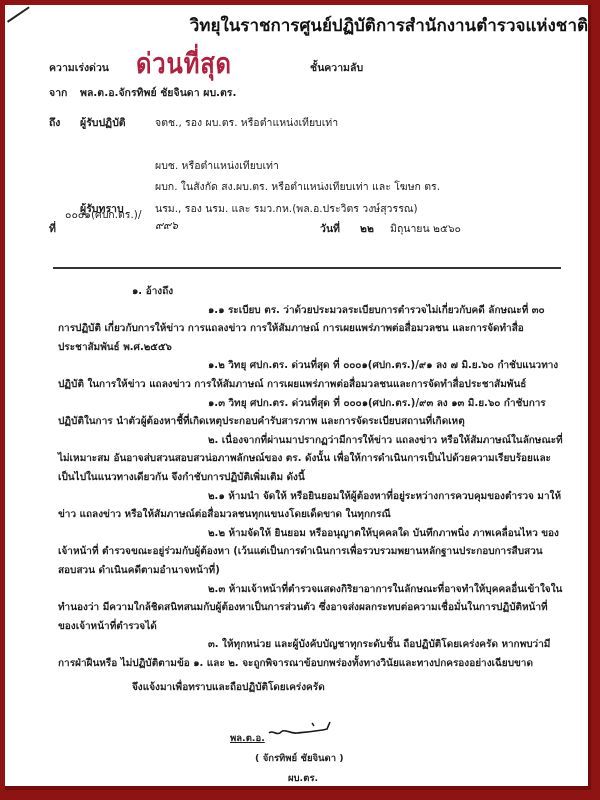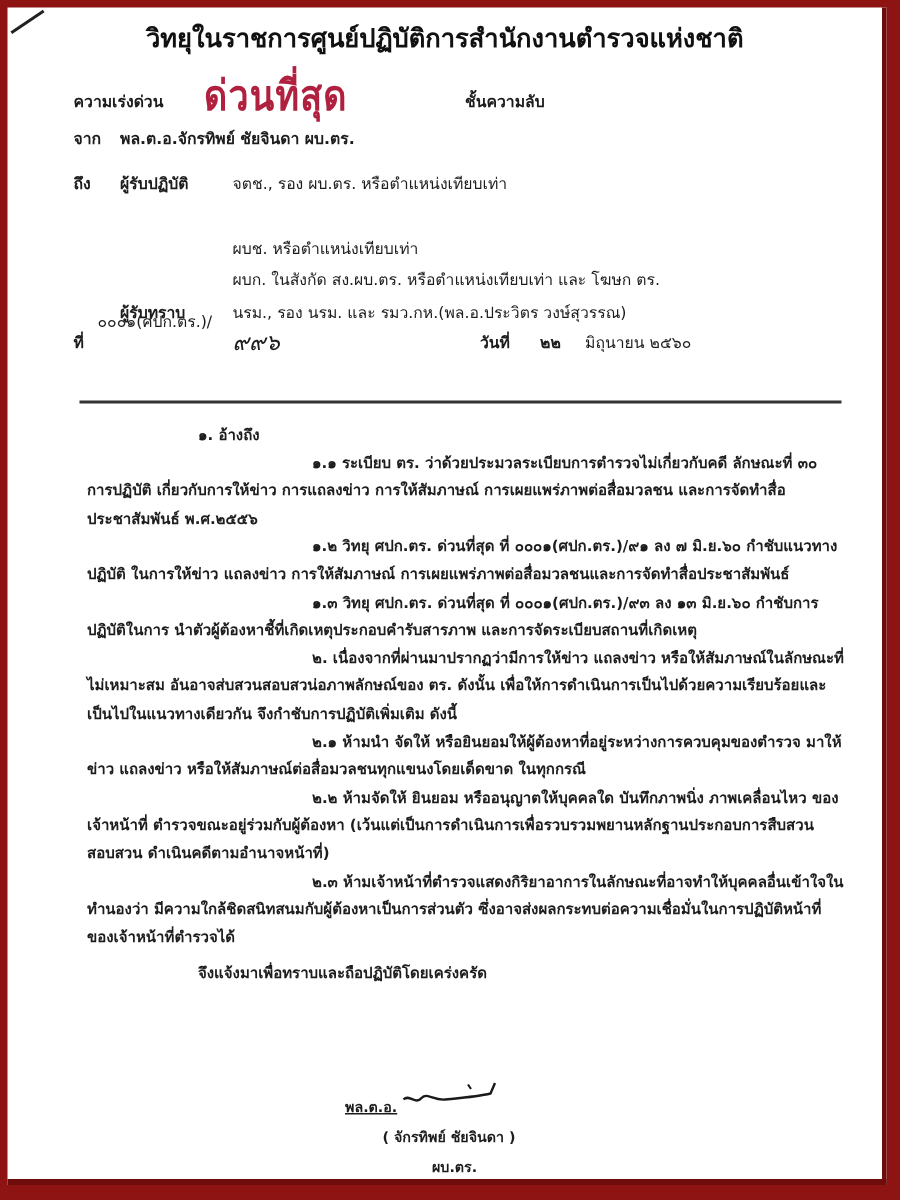--- a/index.html
+++ b/index.html
@@ -16,21 +16,21 @@
       box-sizing: border-box;
       overflow: hidden;
       color: #1c1c1c;
     }
     .corner-mark {
       position: absolute; left: 0px; top: 0px; width: 26px; height: 2px;
       background: #222; transform: rotate(-34deg); transform-origin: left top;
       top: 16px; left: 2px;
     }
     .doc-title {
-      position: absolute; top: 6px; left: 0; right: 0; text-align: center;
+      position: absolute; top: 6px; left: 0; right: 0; text-align: right;
       font-size: 17px; font-weight: bold; letter-spacing: 0px; color: #111;
     }
     .abs { position: absolute; white-space: nowrap; }
     .lbl { font-size: 10.5px; font-weight: bold; }
     .txt { font-size: 10.5px; }
     .urgent {
       position: absolute; top: 36px; left: 131px;
       font-family: "DejaVu Serif", serif;
       font-size: 28px; font-weight: bold; color: #b0203f; letter-spacing: 1px;
       transform: scaleX(0.85); transform-origin: left center;
@@ -69,21 +69,21 @@
   <span class="abs lbl" style="top:109px;left:75px;">ผู้รับปฏิบัติ</span>
   <span class="abs txt" style="top:109px;left:150px;">จตช., รอง ผบ.ตร. หรือตำแหน่งเทียบเท่า</span>
   <span class="abs txt" style="top:152px;left:150px;">ผบช. หรือตำแหน่งเทียบเท่า</span>
   <span class="abs txt" style="top:173px;left:150px;text-align:right;">ผบก. ในสังกัด สง.ผบ.ตร. หรือตำแหน่งเทียบเท่า และ โฆษก ตร.</span>
 
   <span class="abs lbl" style="top:195px;left:75px;">ผู้รับทราบ</span>
   <span class="abs txt" style="top:195px;left:150px;">นรม., รอง นรม. และ รมว.กห.(พล.อ.ประวิตร  วงษ์สุวรรณ)</span>
 
   <span class="abs lbl" style="top:215px;left:44px;">ที่</span>
   <span class="abs txt" style="top:201px;left:60px;">๐๐๐๑(ศปก.ตร.)/</span>
-  <span class="abs" style="top:211px;left:150px;font-family:Liberation Sans, sans-serif;font-size:15px;font-style:italic;">๙๙๖</span>
+  <span class="abs" style="top:211px;left:150px;font-family:Liberation Sans, sans-serif;font-size:11px;font-style:italic;">๙๙๖</span>
   <span class="abs lbl" style="top:215px;left:315px;">วันที่</span>
   <span class="abs lbl" style="top:215px;left:355px;">๒๒</span>
   <span class="abs txt" style="top:215px;left:385px;">มิถุนายน ๒๕๖๐</span>
 
   <div class="rule"></div>
 
   <div class="body-text">
     <p class="heading">๑. อ้างถึง</p>
 
     <p class="ind2"><span>๑.๑ ระเบียบ ตร. ว่าด้วยประมวลระเบียบการตำรวจไม่เกี่ยวกับคดี ลักษณะที่ ๓๐ การปฏิบัติ</span> <span>เกี่ยวกับการให้ข่าว การแถลงข่าว การให้สัมภาษณ์ การเผยแพร่ภาพต่อสื่อมวลชน และการจัดทำสื่อประชาสัมพันธ์ พ.ศ.๒๕๕๖</span></p>
@@ -93,20 +93,21 @@
     <p class="ind2"><span>๑.๓ วิทยุ ศปก.ตร. ด่วนที่สุด ที่ ๐๐๐๑(ศปก.ตร.)/๙๓ ลง ๑๓ มิ.ย.๖๐ กำชับการปฏิบัติในการ</span> <span>นำตัวผู้ต้องหาชี้ที่เกิดเหตุประกอบคำรับสารภาพ และการจัดระเบียบสถานที่เกิดเหตุ</span></p>
 
     <p class="ind2"><span>๒. เนื่องจากที่ผ่านมาปรากฏว่ามีการให้ข่าว แถลงข่าว หรือให้สัมภาษณ์ในลักษณะที่ไม่เหมาะสม</span> <span>อันอาจส่บสวนสอบสวน่อภาพลักษณ์ของ ตร. ดังนั้น เพื่อให้การดำเนินการเป็นไปด้วยความเรียบร้อยและเป็นไปในแนวทางเดียวกัน จึงกำชับการปฏิบัติเพิ่มเติม ดังนี้</span></p>
 
     <p class="ind2"><span>๒.๑ ห้ามนำ จัดให้ หรือยินยอมให้ผู้ต้องหาที่อยู่ระหว่างการควบคุมของตำรวจ มาให้ข่าว แถลงข่าว</span> <span>หรือให้สัมภาษณ์ต่อสื่อมวลชนทุกแขนงโดยเด็ดขาด ในทุกกรณี</span></p>
 
     <p class="ind2"><span>๒.๒ ห้ามจัดให้ ยินยอม หรืออนุญาตให้บุคคลใด บันทึกภาพนิ่ง ภาพเคลื่อนไหว ของเจ้าหน้าที่</span> <span>ตำรวจขณะอยู่ร่วมกับผู้ต้องหา (เว้นแต่เป็นการดำเนินการเพื่อรวบรวมพยานหลักฐานประกอบการสืบสวนสอบสวน ดำเนินคดีตามอำนาจหน้าที่)</span></p>
 
     <p class="ind2"><span>๒.๓ ห้ามเจ้าหน้าที่ตำรวจแสดงกิริยาอาการในลักษณะที่อาจทำให้บุคคลอื่นเข้าใจในทำนองว่า</span> <span>มีความใกล้ชิดสนิทสนมกับผู้ต้องหาเป็นการส่วนตัว ซึ่งอาจส่งผลกระทบต่อความเชื่อมั่นในการปฏิบัติหน้าที่ของเจ้าหน้าที่ตำรวจได้</span></p>
 
+    <p class="ind2"><span>๓. ให้ทุกหน่วย และผู้บังคับบัญชาทุกระดับชั้น ถือปฏิบัติโดยเคร่งครัด หากพบว่ามีการฝ่าฝืนหรือ</span> <span>ไม่ปฏิบัติตามข้อ ๑. และ ๒. จะถูกพิจารณาข้อบกพร่องทั้งทางวินัยและทางปกครองอย่างเฉียบขาด</span></p>
 
     <p class="closing">จึงแจ้งมาเพื่อทราบและถือปฏิบัติโดยเคร่งครัด</p>
   </div>
 
   <span class="abs txt" style="top:725px;left:225px;font-size:9.5px;font-weight:bold;text-decoration:underline;">พล.ต.อ.</span>
   <svg class="signature" style="left:262px;top:714px;width:70px;height:22px;" viewBox="0 0 70 22">
     <path d="M2 14 C6 10, 10 18, 14 13 C18 9, 22 15, 30 14 C40 13, 52 12, 60 10 L63 3" stroke="#1a1a1a" stroke-width="1.6" fill="none"></path>
     <path d="M45 4 L47 7" stroke="#1a1a1a" stroke-width="1.4" fill="none"></path>
   </svg>
   <span class="abs txt" style="top:745px;left:250px;font-size:9.5px;font-weight:bold;">( จักรทิพย์  ชัยจินดา )</span>

